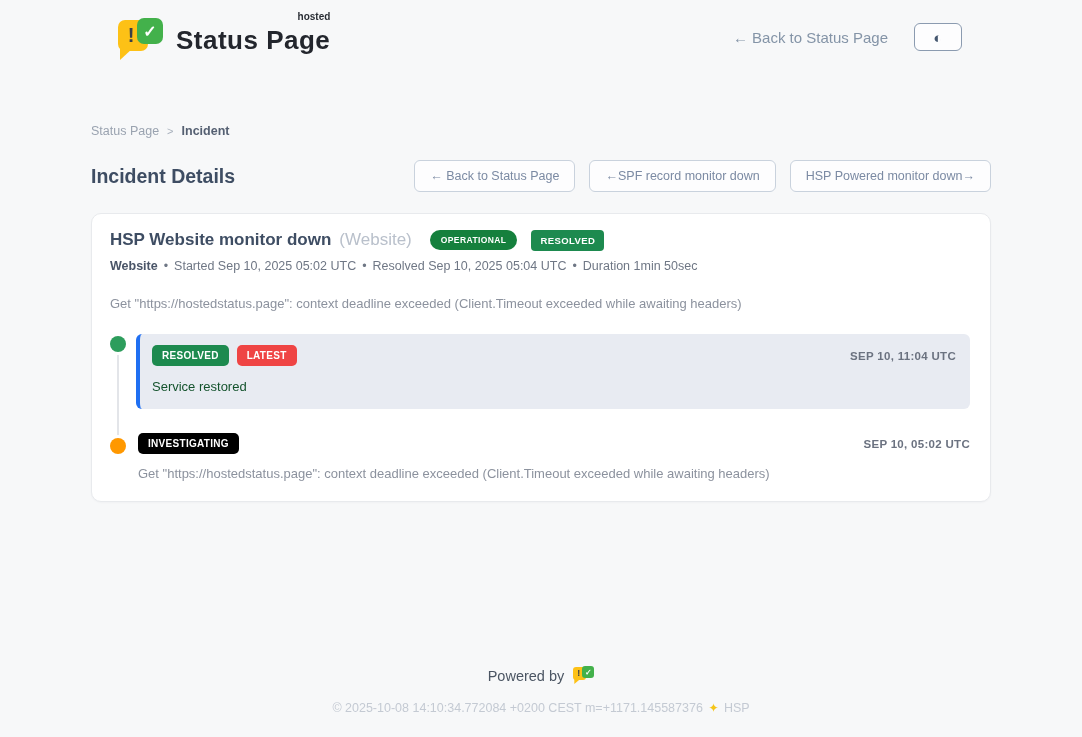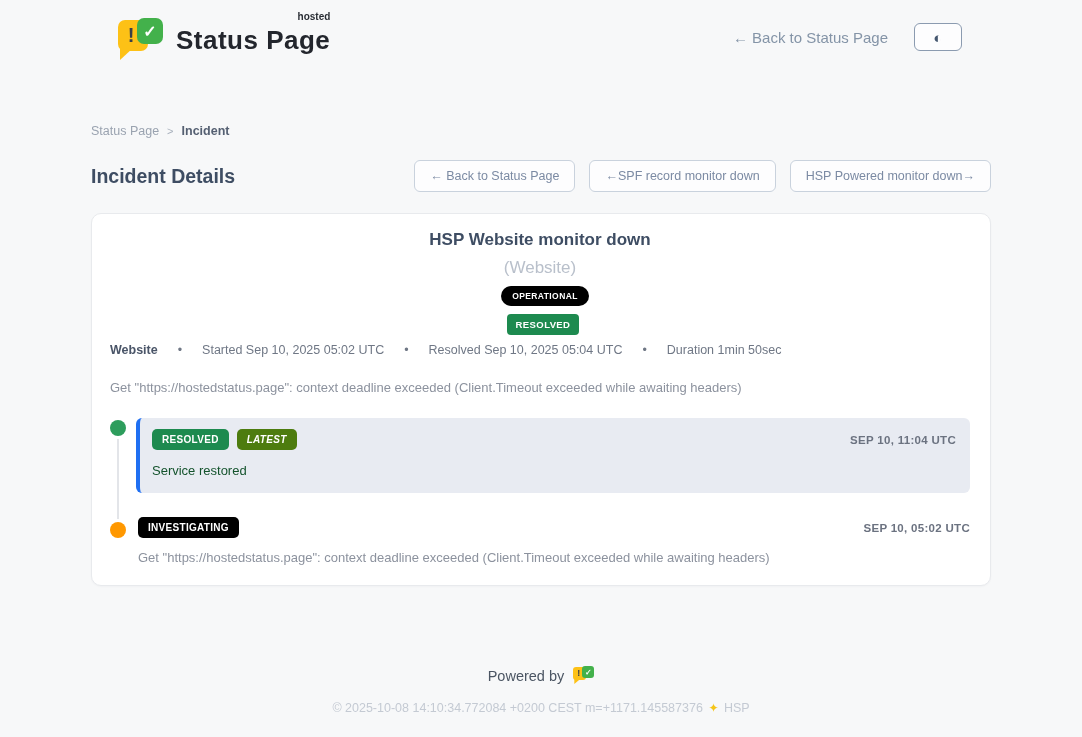--- a/index.html
+++ b/index.html
@@ -52,27 +52,27 @@
     border: 1px solid #c9d2dd; border-radius: 6px;
     padding: 8px 15px; cursor: pointer; white-space: nowrap;
   }
 
   
   .card {
     margin-top: 21px; background: #ffffff; border: 1px solid #e8eaed;
     border-radius: 10px; padding: 16px 20px 20px 18px;
     box-shadow: 0 1px 2px rgba(20,30,50,0.03);
   }
-  .card-title-row { display: flex; align-items: center; flex-wrap: wrap; gap: 8px; flex-direction: column; }
+  .card-title-row { display: flex; align-items: flex-start; flex-wrap: wrap; gap: 8px; }
   .incident-title { font-size: 17px; font-weight: 700; color: #3e4d63; }
   .incident-component { font-size: 17px; font-weight: 400; color: #b9c0cb; }
   .badge { color: #ffffff; font-weight: 700; letter-spacing: 0.4px; display: inline-block; }
   .badge-operational { font-size: 8.5px; padding: 5px 11px; border-radius: 999px; margin-left: 10px; }
   .badge-resolved-top { font-size: 9.5px; padding: 5px 9px; border-radius: 4px; margin-left: 6px; }
-  .meta-line { margin-top: 8px; font-size: 12.5px; color: #6f7785; display: flex; gap: 20px; flex-wrap: wrap; align-items: center; }
+  .meta-line { margin-top: 8px; font-size: 12.5px; color: #6f7785; display: flex; gap: 6px; flex-wrap: wrap; align-items: center; }
   .meta-component { font-weight: 700; color: #4a5568; }
   .meta-bullet { color: #6f7785; }
   .incident-description { margin-top: 23px; font-size: 13px; color: #8c929e; }
 
   
   .timeline { position: relative; margin-top: 23px; }
   .timeline-line { position: absolute; left: 7px; top: 18px; width: 2px; height: 94px; background: #e3e5e9; }
   .tl-entry { display: flex; position: relative; }
   .tl-entry + .tl-entry { margin-top: 24px; }
   .tl-dot { width: 16px; height: 16px; border-radius: 50%; flex: 0 0 auto; position: relative; z-index: 1; box-shadow: 0 0 0 3px #ffffff; }
@@ -143,21 +143,21 @@
       <button class="nav-btn">← Back to Status Page</button>
       <button class="nav-btn">←SPF record monitor down</button>
       <button class="nav-btn">HSP Powered monitor down→</button>
     </div>
   </div>
 
   <section class="card">
     <div class="card-title-row">
       <span class="incident-title">HSP Website monitor down</span>
       <span class="incident-component">(Website)</span>
-      <span class="badge badge-operational" style="background-color: #000000;">OPERATIONAL</span>
+      <span class="badge badge-operational" style="background-color: #15803d;">OPERATIONAL</span>
       <span class="badge badge-resolved-top" style="background-color: rgb(29, 138, 79);">RESOLVED</span>
     </div>
 
     <div class="meta-line">
       <span class="meta-component">Website</span>
       <span class="meta-bullet">•</span>
       <span>Started Sep 10, 2025 05:02 UTC</span>
       <span class="meta-bullet">•</span>
       <span>Resolved Sep 10, 2025 05:04 UTC</span>
       <span class="meta-bullet">•</span>
@@ -168,21 +168,21 @@
 
     <div class="timeline">
       <div class="timeline-line"></div>
 
       <div class="tl-entry tl-entry-resolved">
         <div class="tl-dot" style="background-color: rgb(45, 157, 92);"></div>
         <div class="tl-box">
           <div class="tl-row">
             <div class="tl-badges">
               <span class="tl-badge" style="background-color: rgb(29, 138, 79);">RESOLVED</span>
-              <span class="tl-badge" style="background-color: #4d7c0f; font-style: italic;">LATEST</span>
+              <span class="tl-badge" style="background-color: #ef4444;">LATEST</span>
             </div>
             <span class="tl-timestamp">SEP 10, 11:04 UTC</span>
           </div>
           <p class="tl-message">Service restored</p>
         </div>
       </div>
 
       <div class="tl-entry tl-entry-investigating">
         <div class="tl-dot" style="background-color: rgb(255, 152, 0);"></div>
         <div class="tl-content">

